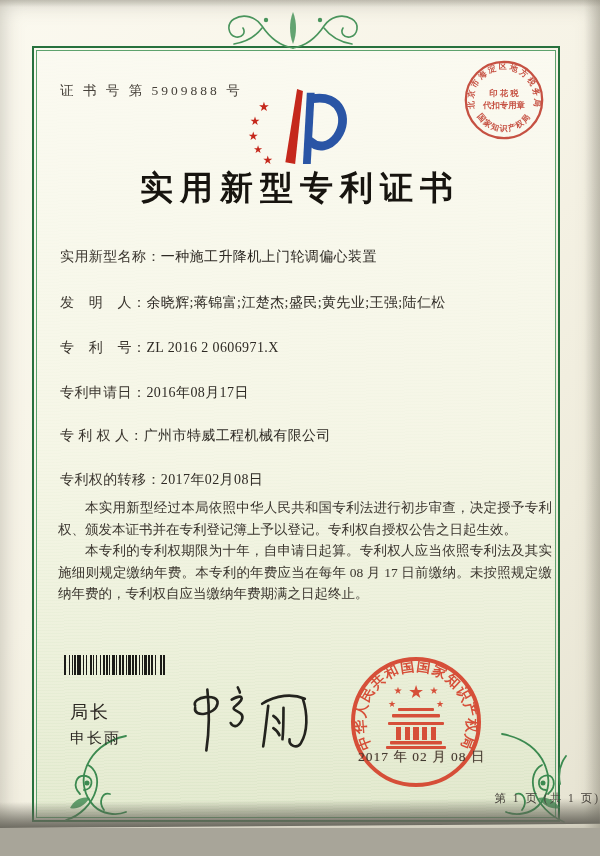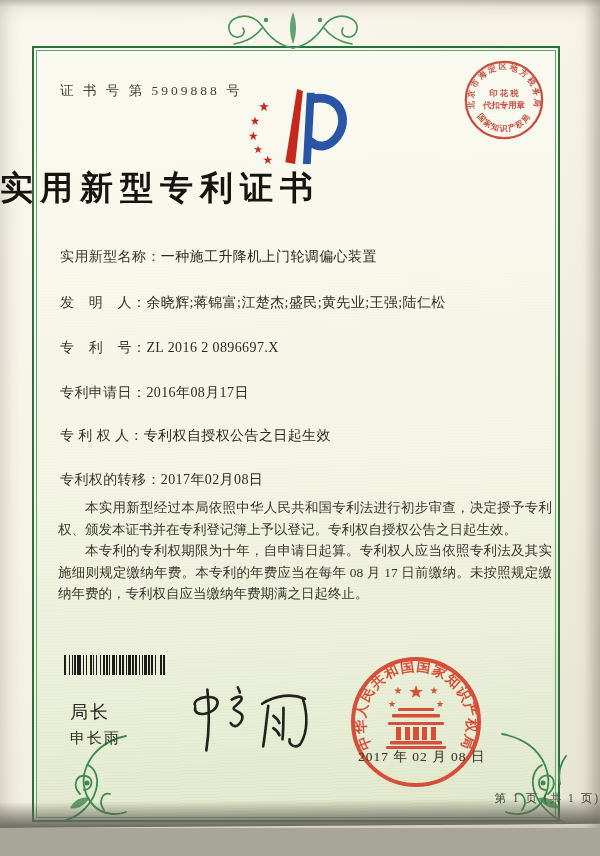--- a/index.html
+++ b/index.html
@@ -18,21 +18,21 @@
   .frame{position:absolute;left:32px;top:46px;width:524px;height:772px;
     border:2px solid #27713d;}
   .frame::before{content:"";position:absolute;inset:2px;border:1px solid #5ea26d;pointer-events:none;}
   .frame-bg{position:absolute;inset:3px;
     background:
       linear-gradient(180deg,rgba(251,250,241,.96) 0%,rgba(245,246,230,.88) 52%,rgba(230,238,211,.72) 88%,rgba(222,233,201,.66) 100%),
       repeating-linear-gradient(178.5deg,rgba(122,170,110,.16) 0 1px,rgba(255,255,255,0) 1px 3px);}
 
   .cert-number{position:absolute;left:60px;top:82px;font-size:13.5px;letter-spacing:3px;color:#46413a;}
   .logo{position:absolute;left:246px;top:86px;}
-  .title{position:absolute;left:0;top:166px;width:100%;text-align:left;
+  .title{position:absolute;left:0;top:166px;width:100%;text-align:center;
     font-size:33px;font-weight:700;letter-spacing:7px;color:#17140f;}
 
   .field-row{position:absolute;left:60px;font-size:14px;color:#35302a;white-space:nowrap;letter-spacing:.4px;}
   .field-row .lab{color:#3a352e;}
   .field-row .val{color:#2e2a24;}
   .row-0{top:248px}.row-1{top:294px}.row-2{top:339px}.row-3{top:384px}.row-4{top:427px}.row-5{top:471px}
 
   .paras{position:absolute;left:58px;top:497px;width:494px;font-size:13.5px;line-height:21.6px;
     color:#3a352e;text-align:justify;}
   .paras p{margin:0;text-indent:2em;}
@@ -134,27 +134,27 @@
 
   <div class="title">实用新型专利证书</div>
 
   <div class="field-row row-0">
     <span class="lab">实用新型名称：</span><span class="val">一种施工升降机上门轮调偏心装置</span>
   </div>
   <div class="field-row row-1">
     <span class="lab">发　明　人：</span><span class="val">余晓辉;蒋锦富;江楚杰;盛民;黄先业;王强;陆仁松</span>
   </div>
   <div class="field-row row-2">
-    <span class="lab">专　利　号：</span><span class="val">ZL 2016 2 0896697.X</span>
+    <span class="lab">专　利　号：</span><span class="val">ZL 2016 2 0606971.X</span>
   </div>
   <div class="field-row row-3">
     <span class="lab">专利申请日：</span><span class="val">2016年08月17日</span>
   </div>
   <div class="field-row row-4">
-    <span class="lab">专 利 权 人：</span><span class="val">专利权自授权公告之日起生效</span>
+    <span class="lab">专 利 权 人：</span><span class="val">广州市特威工程机械有限公司</span>
   </div>
   <div class="field-row row-5">
     <span class="lab">专利权的转移：</span><span class="val">2017年02月08日</span>
   </div>
 
   <div class="paras">
     <p>本实用新型经过本局依照中华人民共和国专利法进行初步审查，决定授予专利权、颁发本证书并在专利登记簿上予以登记。专利权自授权公告之日起生效。</p>
     <p>本专利的专利权期限为十年，自申请日起算。专利权人应当依照专利法及其实施细则规定缴纳年费。本专利的年费应当在每年 08 月 17 日前缴纳。未按照规定缴纳年费的，专利权自应当缴纳年费期满之日起终止。</p>
   </div>
 

